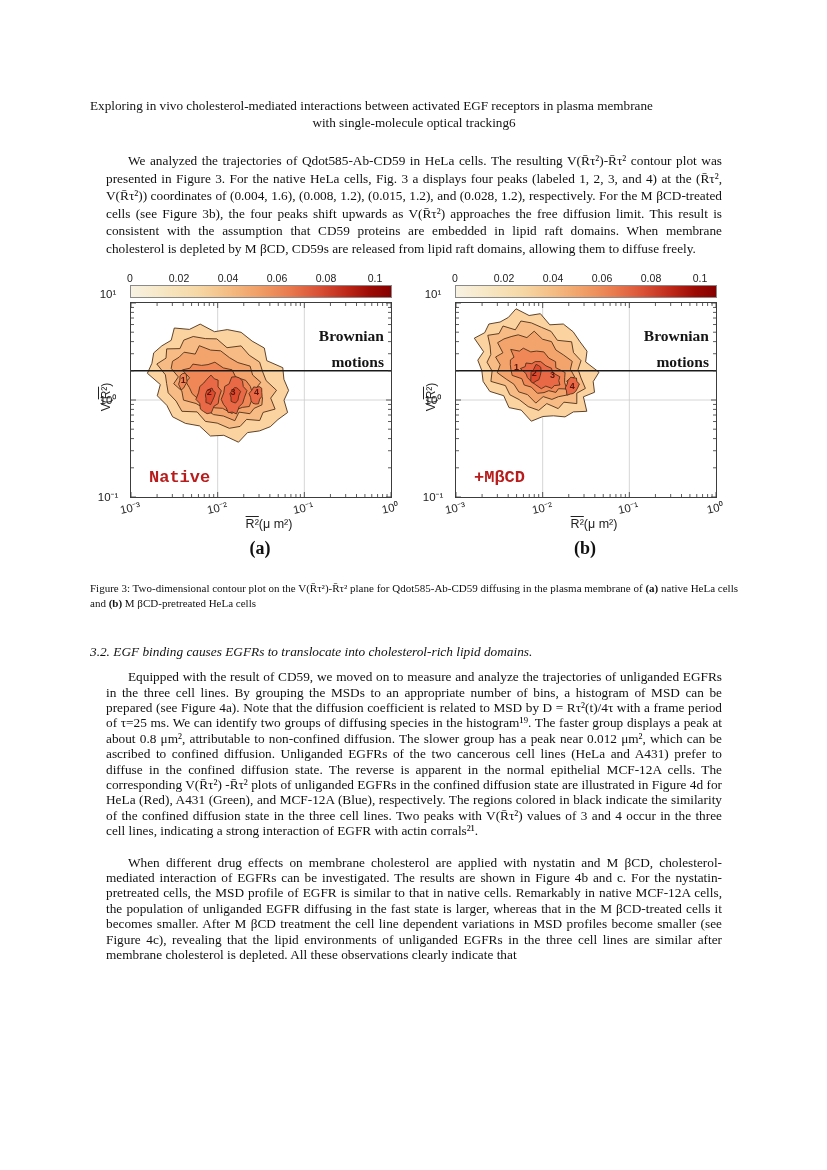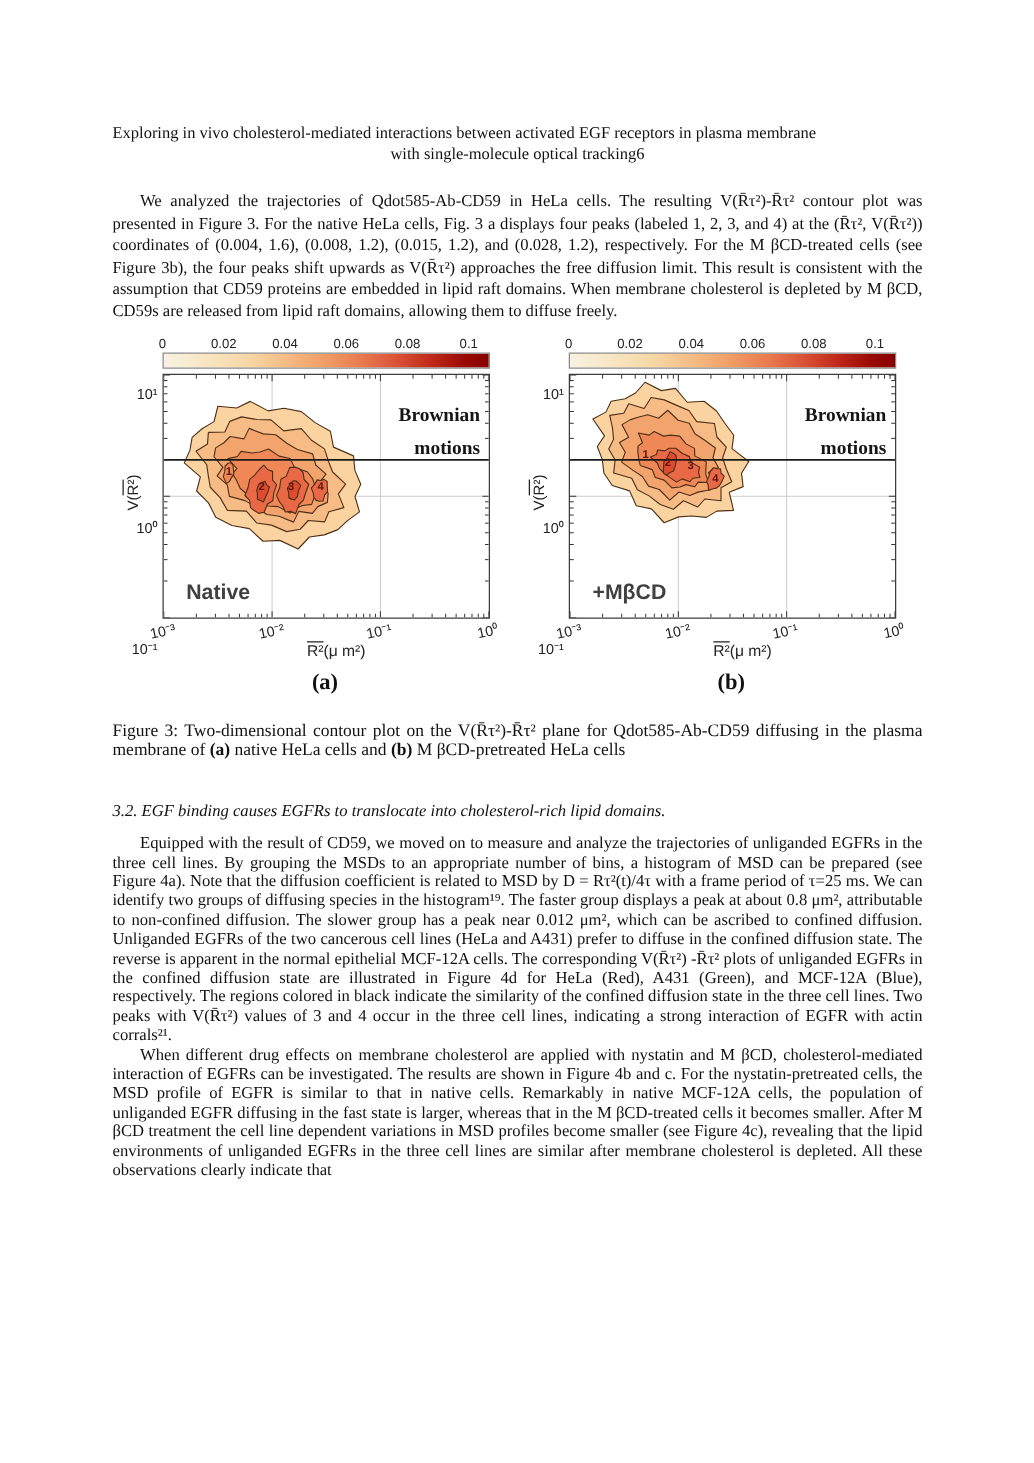--- a/index.html
+++ b/index.html
@@ -7,55 +7,55 @@
     width:827px;height:1170px;box-sizing:border-box;
     padding:97px 89px 0 90px;
     background:#ffffff;color:#111;
     font-family:"Liberation Serif", serif;
     position:relative;overflow:hidden;
   }
   
   .rheader{font-size:13.2px;line-height:17px;}
   .rh2{display:flex;justify-content:center;}
   
-  .para{font-size:13.3px;line-height:15.4px;text-align:justify;margin:0;}
+  .para{font-size:13.3px;line-height:15.4px;text-align:justify;margin:16px;}
   .para.first{line-height:17.6px;margin-top:21px;}
   .indent{text-indent:22px;}
   
   .figure{display:flex;gap:1px;margin-top:13px;height:292px;}
   .panel{position:relative;width:324px;height:292px;flex:0 0 auto;
          font-family:"Liberation Sans", sans-serif;}
   .cbar-labels{position:absolute;left:40px;top:-2px;width:260px;height:11px;
                font-size:10.5px;color:#222;}
   .cbar-labels span{position:absolute;transform:translateX(-50%);}
   .cbar{position:absolute;left:40px;top:11px;width:260px;height:11px;
         border:1px solid #8a8a8a;
         background:linear-gradient(to right,#f8f2e3 0%,#f7e7c4 12%,#f6d7a4 26%,#f4bb82 38%,#f09c64 50%,#e97a4e 61%,#da5136 72%,#bd2718 83%,#9c0a04 92%,#860000 100%);}
   .plotbox{position:absolute;left:40px;top:28px;width:260px;height:194px;
            border:1px solid #3c3c3c;background:#fff;}
   .plotbox svg{position:absolute;left:0;top:0;}
   .brownian{position:absolute;right:7px;top:20px;text-align:right;
             font-family:"Liberation Serif", serif;font-weight:bold;
             font-size:15.5px;line-height:26px;color:#151515;}
   .condition{position:absolute;left:18px;bottom:10px;
-             font-family:Liberation Sans, sans-serif;font-weight:bold;
-             font-size:17px;color:#404040;}
-  .ytick{position:absolute;left:0;width:36px;text-align:right;
-         font-size:11.5px;color:#222;margin-top:25px;}
+             font-family:Liberation Mono, monospace;font-weight:bold;
+             font-size:17px;color:#b91c1c;}
+  .ytick{position:absolute;left:0;width:36px;text-align:center;
+         font-size:11.5px;color:#222;}
   .ylabelwrap{position:absolute;left:-44px;top:116px;width:120px;height:14px;
               transform:rotate(-90deg);text-align:center;font-size:12px;color:#222;}
   .xtick{position:absolute;top:226px;font-size:11.5px;color:#222;
          transform:translateX(-50%) rotate(-12deg);}
   .xlabel{position:absolute;top:243px;left:170px;transform:translateX(-50%);
           font-size:12.5px;color:#222;white-space:nowrap;padding-left:18px;}
   .over{text-decoration:overline;}
   .panel-letter{position:absolute;top:264px;left:170px;transform:translateX(-50%);
                 font-family:"Liberation Serif", serif;font-weight:bold;font-size:18px;color:#111;}
   
-  .caption{margin-top:15px;font-size:14px;line-height:15.3px;text-align:justify;}
+  .caption{margin-top:15px;font-size:11px;line-height:15.3px;text-align:justify;}
   .caption .b{font-weight:bold;}
   
   .secheading{margin-top:33px;font-style:italic;font-size:13.3px;}
   .para.p2{margin-top:9px;}
 </style>
 </head>
 <body>
 
 <div class="page">
 

